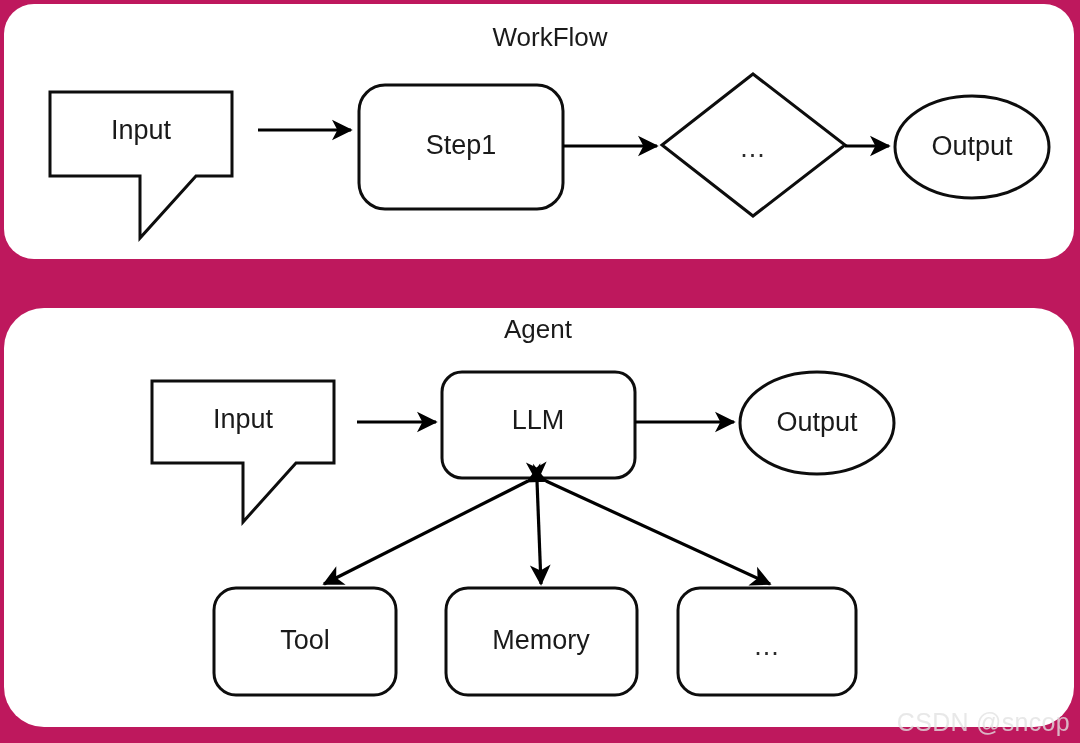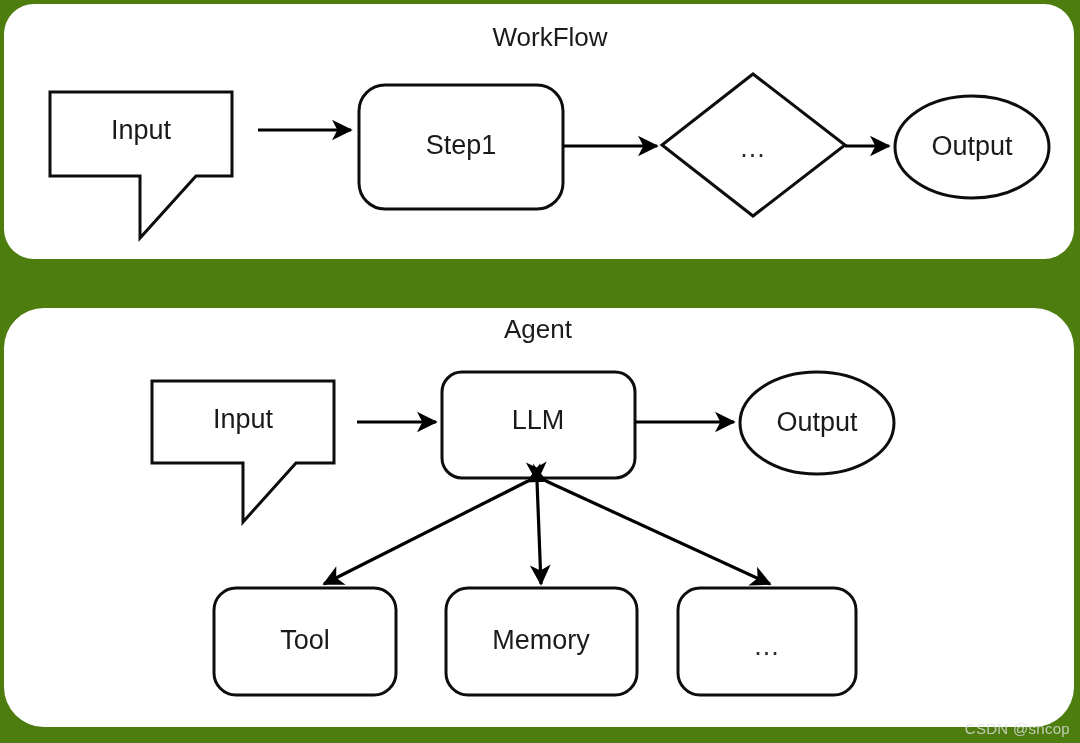--- a/index.html
+++ b/index.html
@@ -11,21 +11,21 @@
   body {
     width: 1080px;
     height: 743px;
     overflow: hidden;
     font-family: "Liberation Sans", "DejaVu Sans", sans-serif;
   }
   #stage {
     position: relative;
     width: 1080px;
     height: 743px;
-    background: #4d7c0f;
+    background: #be185d;
   }
   #diagram-svg {
     position: absolute;
     top: 0;
     left: 0;
     width: 1080px;
     height: 743px;
     display: block;
   }
   .panel-rect {
@@ -73,21 +73,21 @@
     fill: #2b2b2b;
     text-anchor: middle;
     dominant-baseline: middle;
     letter-spacing: 1px;
   }
   .watermark {
     position: absolute;
     right: 10px;
     bottom: 6px;
     font-family: "Liberation Sans", "DejaVu Sans", sans-serif;
-    font-size: 15px;
+    font-size: 25px;
     color: #e2e2e2;
     opacity: 0.78;
     white-space: nowrap;
     letter-spacing: 0.3px;
     user-select: none;
   }
 </style>
 </head>
 <body>
 

